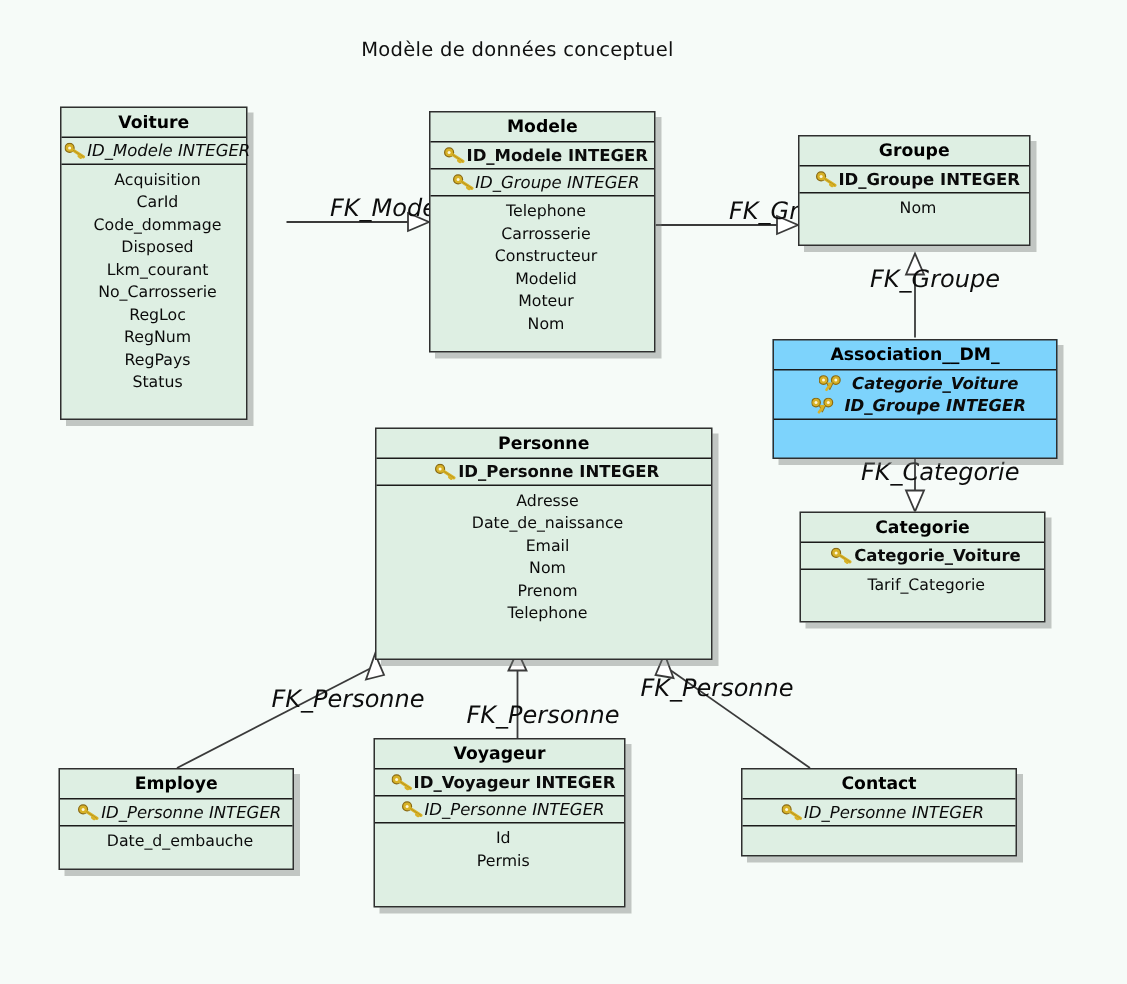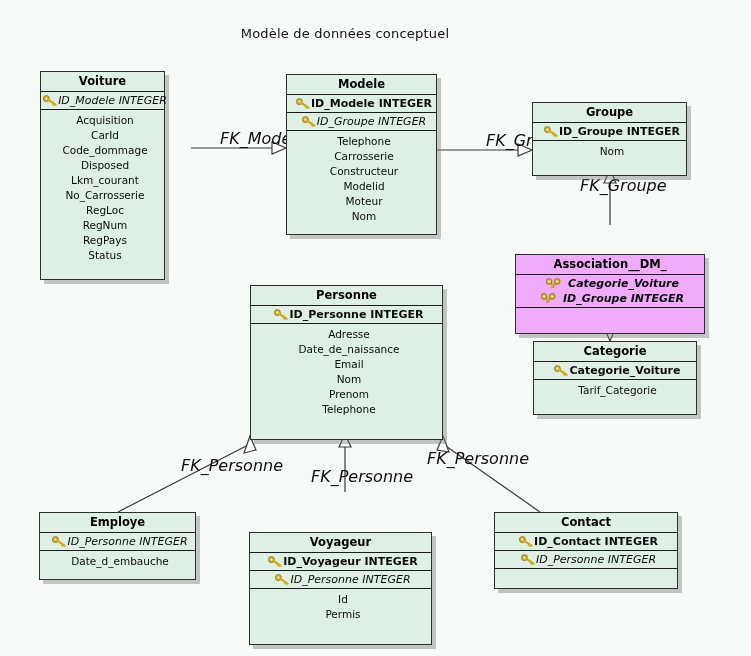--- a/index.html
+++ b/index.html
@@ -64,22 +64,21 @@
 
   
   .entity {
     position: absolute;
     box-sizing: border-box;
     border: 1.3px solid #2f2f2f;
     background: #deefe3;
     box-shadow: 4px 4px 0 rgba(120,125,122,0.42);
   }
   .entity.assoc {
-    background: #f0abfc;
-    margin-top: 28px;
+    background: #7dd3fc;
   }
 
   .ent-title {
     text-align: center;
     font-size: 11.5px;
     font-weight: bold;
     color: #000;
     padding: 3px 4px 3px 4px;
     border-bottom: 1.4px solid #1b1b1b;
     line-height: 13px;
@@ -238,21 +237,21 @@
       <div class="row plain">Telephone</div>
       <div class="row plain">Carrosserie</div>
       <div class="row plain">Constructeur</div>
       <div class="row plain">Modelid</div>
       <div class="row plain">Moteur</div>
       <div class="row plain">Nom</div>
       <div class="spacer"></div>
     </div>
   </div>
 
-  <div class="entity" id="ent-groupe" style="left:532px; top:90px; width:155px;margin-top:12px;">
+  <div class="entity" id="ent-groupe" style="left:532px; top:90px; width:155px;">
     <div class="ent-title">Groupe</div>
     <div class="key-block">
       <div class="row pk">
         <span class="key-icon"><svg width="14" height="11" viewBox="0 0 14 11">
               <circle cx="3.4" cy="3.6" r="3.0" fill="#d8b227" stroke="#8a6a12" stroke-width="0.8"></circle>
               <circle cx="3.4" cy="3.6" r="1.0" fill="#fdf6d8"></circle>
               <path d="M5.6 5.0 L12.6 9.6" stroke="#d8b227" stroke-width="2.1" stroke-linecap="round"></path>
               <path d="M5.6 5.0 L12.6 9.6" stroke="#8a6a12" stroke-width="0.5" fill="none" opacity="0.55"></path>
               <path d="M9.6 9.0 L10.9 10.0" stroke="#d8b227" stroke-width="1.9" stroke-linecap="round"></path>
             </svg></span>
@@ -313,21 +312,21 @@
         <span class="row-text">Categorie_Voiture</span>
       </div>
     </div>
     <div class="attr-block">
       <div class="row plain">Tarif_Categorie</div>
       <div class="spacer"></div>
       <div class="spacer"></div>
     </div>
   </div>
 
-  <div class="entity" id="ent-personne" style="left:250px; top:285px; width:193px;">
+  <div class="entity" id="ent-personne" style="left:250px; top:285px; width:225px;">
     <div class="ent-title">Personne</div>
     <div class="key-block">
       <div class="row pk">
         <span class="key-icon"><svg width="14" height="11" viewBox="0 0 14 11">
               <circle cx="3.4" cy="3.6" r="3.0" fill="#d8b227" stroke="#8a6a12" stroke-width="0.8"></circle>
               <circle cx="3.4" cy="3.6" r="1.0" fill="#fdf6d8"></circle>
               <path d="M5.6 5.0 L12.6 9.6" stroke="#d8b227" stroke-width="2.1" stroke-linecap="round"></path>
               <path d="M5.6 5.0 L12.6 9.6" stroke="#8a6a12" stroke-width="0.5" fill="none" opacity="0.55"></path>
               <path d="M9.6 9.0 L10.9 10.0" stroke="#d8b227" stroke-width="1.9" stroke-linecap="round"></path>
             </svg></span>
@@ -360,21 +359,21 @@
             </svg></span>
         <span class="row-text">ID_Personne INTEGER</span>
       </div>
     </div>
     <div class="attr-block">
       <div class="row plain">Date_d_embauche</div>
       <div class="spacer"></div>
     </div>
   </div>
 
-  <div class="entity" id="ent-voyageur" style="left:249px; top:492px; width:183px;margin-top:40px;">
+  <div class="entity" id="ent-voyageur" style="left:249px; top:492px; width:168px;">
     <div class="ent-title">Voyageur</div>
     <div class="key-block">
       <div class="row pk">
         <span class="key-icon"><svg width="14" height="11" viewBox="0 0 14 11">
               <circle cx="3.4" cy="3.6" r="3.0" fill="#d8b227" stroke="#8a6a12" stroke-width="0.8"></circle>
               <circle cx="3.4" cy="3.6" r="1.0" fill="#fdf6d8"></circle>
               <path d="M5.6 5.0 L12.6 9.6" stroke="#d8b227" stroke-width="2.1" stroke-linecap="round"></path>
               <path d="M5.6 5.0 L12.6 9.6" stroke="#8a6a12" stroke-width="0.5" fill="none" opacity="0.55"></path>
               <path d="M9.6 9.0 L10.9 10.0" stroke="#d8b227" stroke-width="1.9" stroke-linecap="round"></path>
             </svg></span>
@@ -398,32 +397,20 @@
       <div class="row plain">Permis</div>
       <div class="spacer"></div>
       <div class="spacer"></div>
       <div class="spacer"></div>
     </div>
   </div>
 
   <div class="entity" id="ent-contact" style="left:494px; top:512px; width:184px;">
     <div class="ent-title">Contact</div>
     <div class="key-block">
-      <div class="row pk">
-        <span class="key-icon"><svg width="14" height="11" viewBox="0 0 14 11">
-              <circle cx="3.4" cy="3.6" r="3.0" fill="#d8b227" stroke="#8a6a12" stroke-width="0.8"></circle>
-              <circle cx="3.4" cy="3.6" r="1.0" fill="#fdf6d8"></circle>
-              <path d="M5.6 5.0 L12.6 9.6" stroke="#d8b227" stroke-width="2.1" stroke-linecap="round"></path>
-              <path d="M5.6 5.0 L12.6 9.6" stroke="#8a6a12" stroke-width="0.5" fill="none" opacity="0.55"></path>
-              <path d="M9.6 9.0 L10.9 10.0" stroke="#d8b227" stroke-width="1.9" stroke-linecap="round"></path>
-            </svg></span>
-        <span class="row-text">ID_Contact INTEGER</span>
-      </div>
-    </div>
-    <div class="key-block">
       <div class="row fk">
         <span class="key-icon"><svg width="14" height="11" viewBox="0 0 14 11">
               <circle cx="3.4" cy="3.6" r="3.0" fill="#d8b227" stroke="#8a6a12" stroke-width="0.8"></circle>
               <circle cx="3.4" cy="3.6" r="1.0" fill="#fdf6d8"></circle>
               <path d="M5.6 5.0 L12.6 9.6" stroke="#d8b227" stroke-width="2.1" stroke-linecap="round"></path>
               <path d="M5.6 5.0 L12.6 9.6" stroke="#8a6a12" stroke-width="0.5" fill="none" opacity="0.55"></path>
               <path d="M9.6 9.0 L10.9 10.0" stroke="#d8b227" stroke-width="1.9" stroke-linecap="round"></path>
             </svg></span>
         <span class="row-text">ID_Personne INTEGER</span>
       </div>

